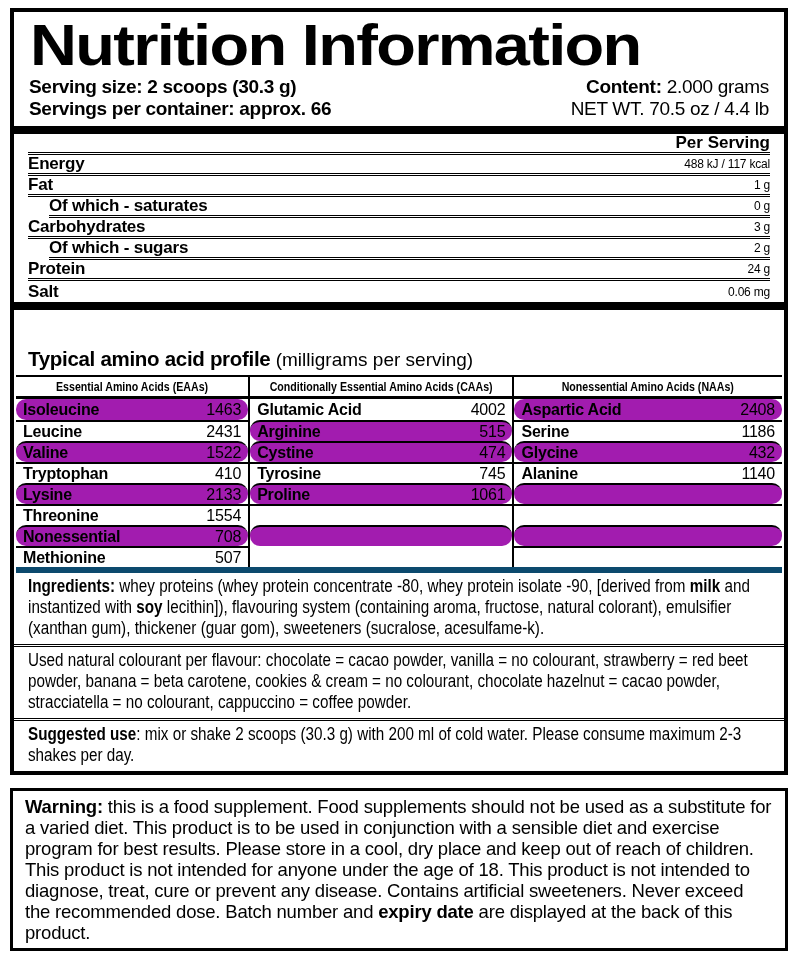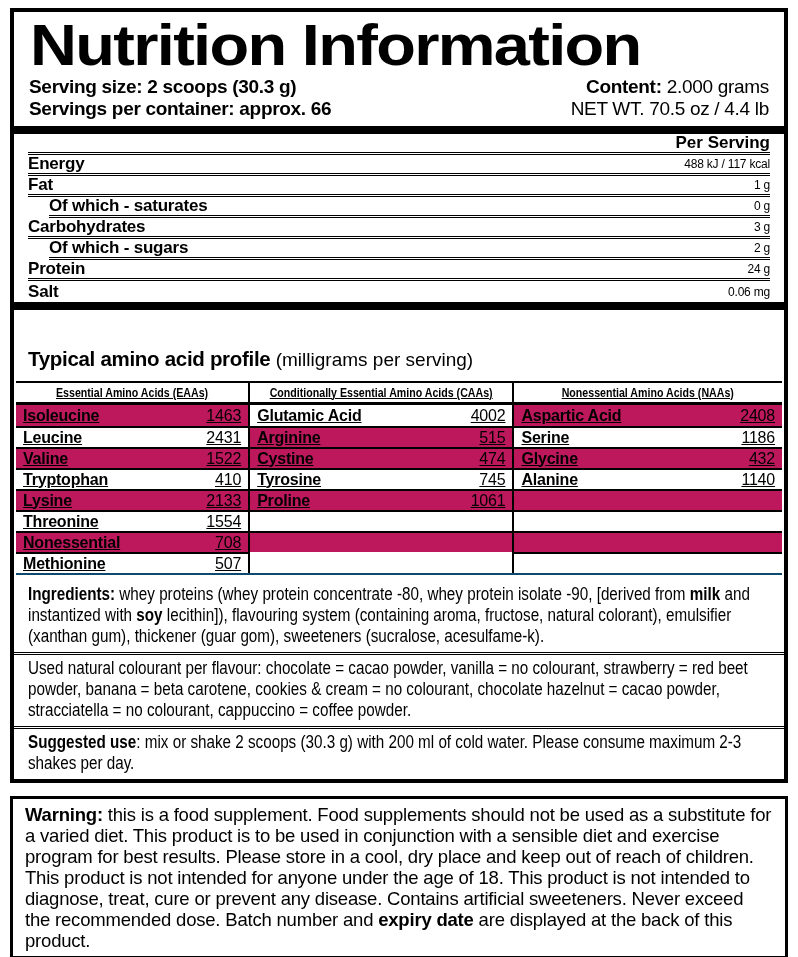--- a/index.html
+++ b/index.html
@@ -29,37 +29,37 @@
   }
   .ps-row { display: flex; justify-content: space-between; align-items: center; height: 21px; border-bottom: 3px double #000; }
   .ps-rows .ps-row:last-child { border-bottom: none; }
   .ps-row.indent { margin-left: 21px; }
   .ps-label { font-weight: bold; font-size: 17px; letter-spacing: -0.2px; }
   .ps-value { font-size: 12px; letter-spacing: -0.2px; }
   
   .amino-heading { padding: 5px 14px 3px; font-size: 19px; line-height: 24px; margin-top: 32px; }
   .amino-heading b { font-size: 20.5px; letter-spacing: -0.3px; }
   .amino-table {
-    margin: 6px 2px; display: grid; grid-template-columns: 236fr 256fr 274fr;
-    border-top: 2px solid #000; border-bottom: 2px solid #0c4a6e; text-decoration: underline;
+    margin: 0 2px; display: grid; grid-template-columns: 236fr 256fr 274fr;
+    border-top: 2px solid #000; border-bottom: 6px solid #0c4a6e;
   }
   .amino-col { border-left: 2px solid #000; }
   .amino-col:first-child { border-left: none; }
   .amino-header {
     height: 22px; display: flex; align-items: center; justify-content: center;
     border-bottom: 3px solid #000;
   }
   .amino-header span {
     display: block; width: 100%; text-align: center; white-space: nowrap;
     font-weight: bold; font-size: 12.5px;
     transform: scaleX(0.85); transform-origin: 50% 50%;
   }
   .amino-row { height: 21px; display: flex; justify-content: space-between; align-items: center; padding: 0 7px; }
   .amino-row + .amino-row { border-top: 2px solid #000; }
-  .amino-row.shade { background: #be185d; }
+  .amino-row.shade { background: #a21caf; border-radius: 10px; }
   .amino-name { font-weight: bold; font-size: 16px; letter-spacing: -0.2px; }
   .amino-value { font-size: 16px; letter-spacing: -0.2px; }
   
   .para { padding: 3px 14px 5px; }
   .sep-top { border-top: 3px double #000; }
   .para-text { font-size: 17.5px; line-height: 21px; }
   .cx { display: block; width: 115%; transform: scaleX(0.87); transform-origin: 0 0; }
   
   .warning-box { margin: 13px 10px 0; border: 3px solid #000; padding: 5px 12px 5px; background: #fff; }
   .warning-text { font-size: 18.5px; line-height: 21px; letter-spacing: -0.2px; }

